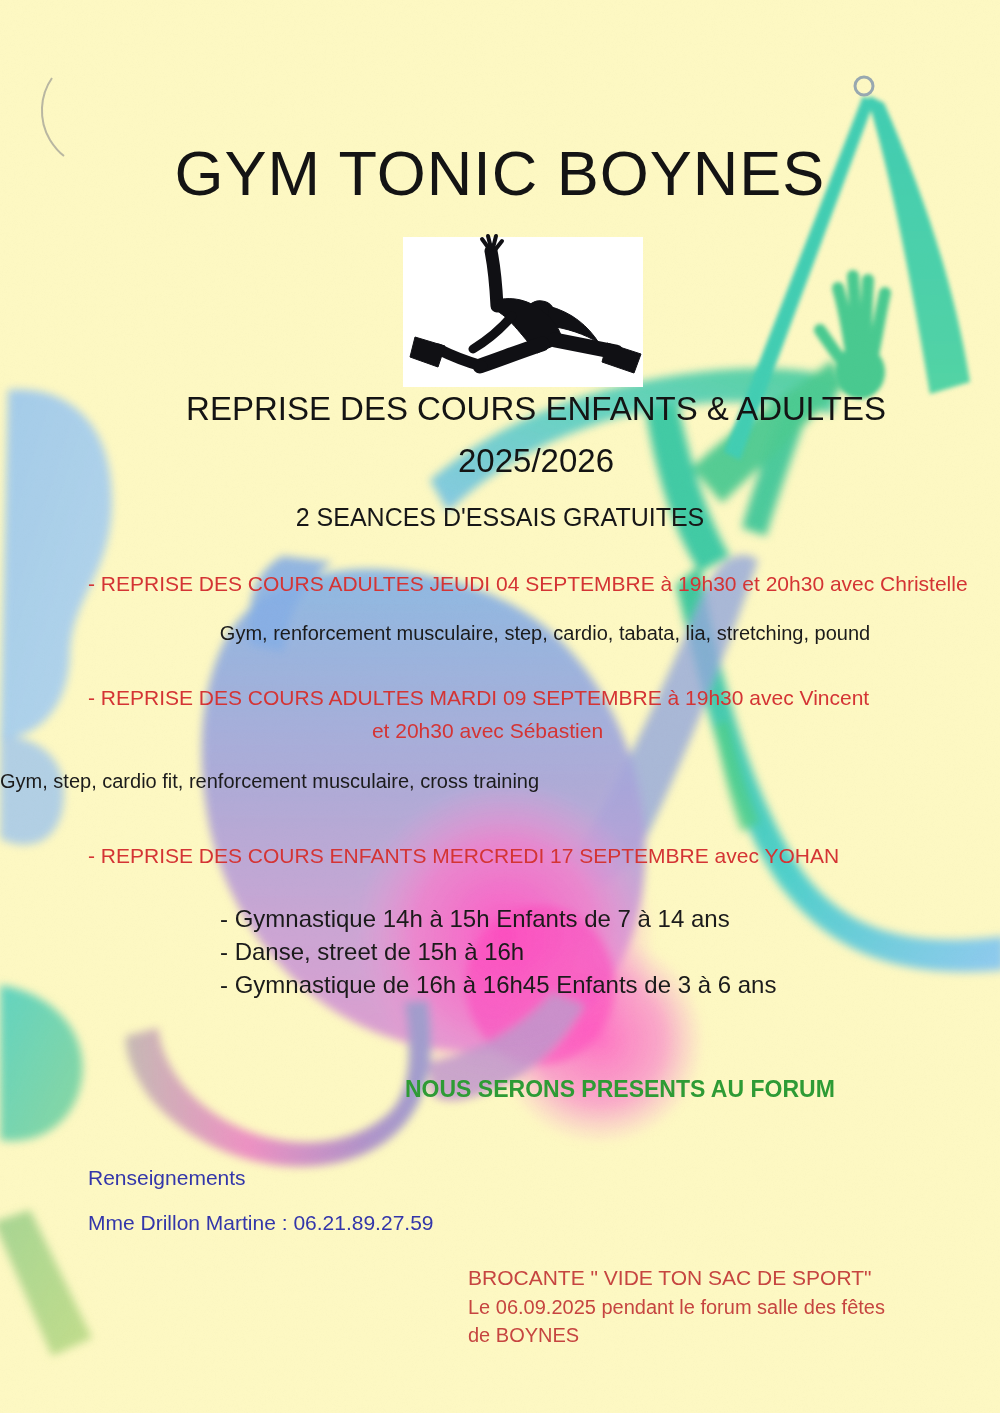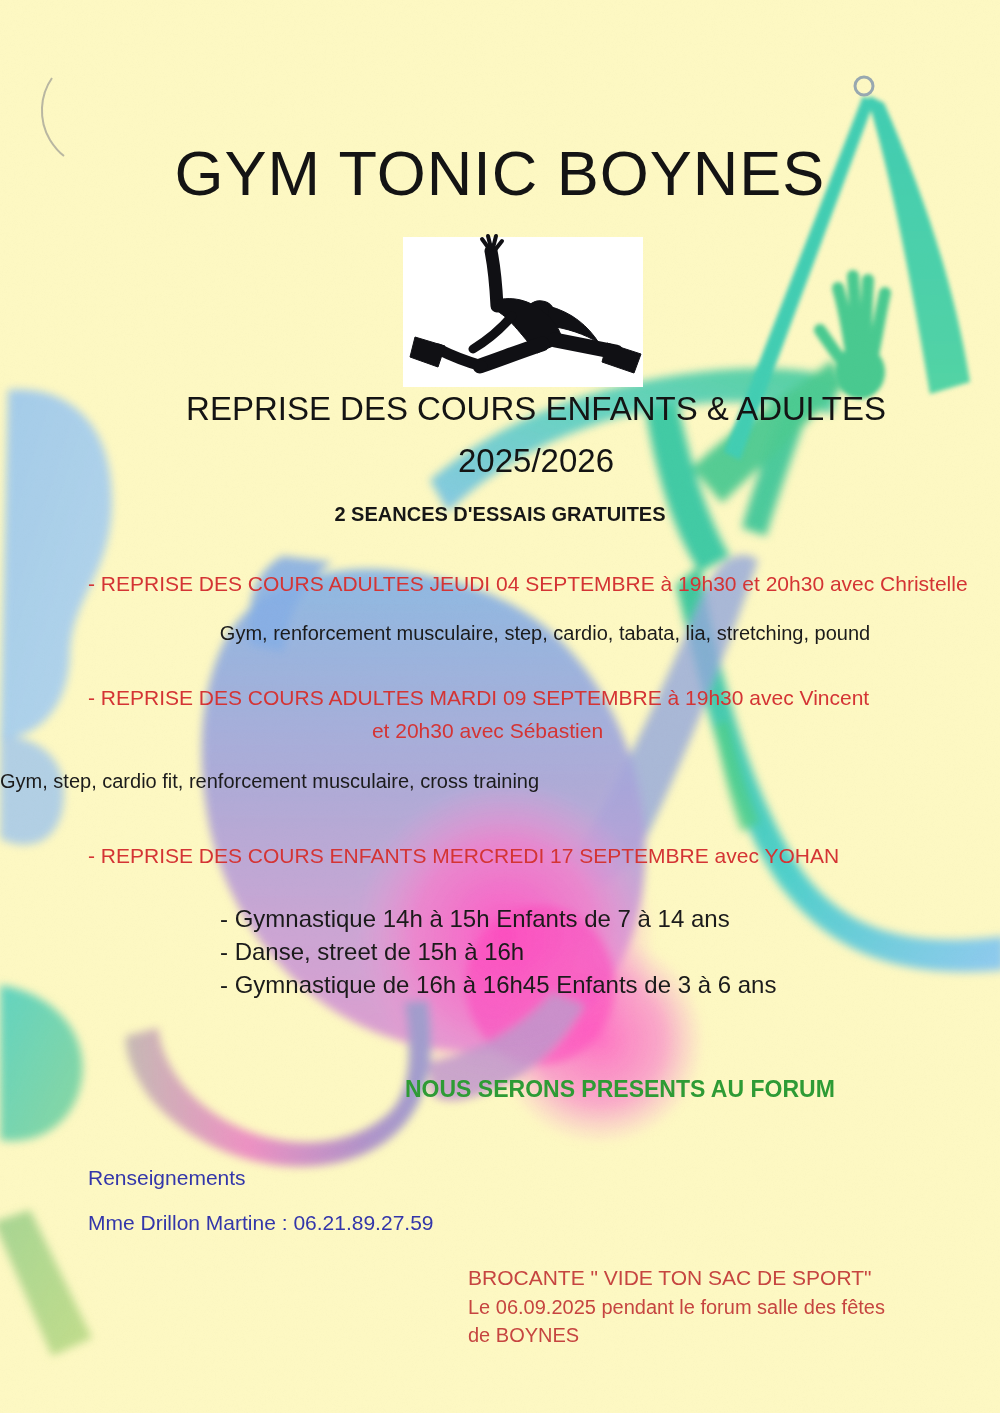--- a/index.html
+++ b/index.html
@@ -12,21 +12,21 @@
     font-family:"Liberation Sans", sans-serif;
     color:#1b1b1b;
   }
   .art{position:absolute;inset:0;width:100%;height:100%;}
   .txt{position:absolute;white-space:nowrap;line-height:1.18;}
   .center{left:0;width:100%;text-align:center;}
 
   .title{top:136px;font-size:63px;letter-spacing:1px;color:#141414;}
   .heading{top:390px;left:66px;width:940px;text-align:center;font-size:33px;color:#141414;}
   .heading .h2{margin-top:13px;}
-  .free{top:503px;font-size:20px;color:#171717;font-weight:bold;}
+  .free{top:503px;font-size:25px;color:#171717;}
 
   .red{color:#d43434;font-size:21px;}
   .red1{top:572px;left:88px;}
   .red2a{top:686px;left:88px;}
   .red2b{top:719px;left:0;width:975px;text-align:center;}
   .red3{top:844px;left:88px;}
 
   .black1{top:622px;left:90px;width:910px;text-align:center;font-size:20px;}
   .black2{top:770px;left:0;width:985px;text-align:left;font-size:20px;}
 

